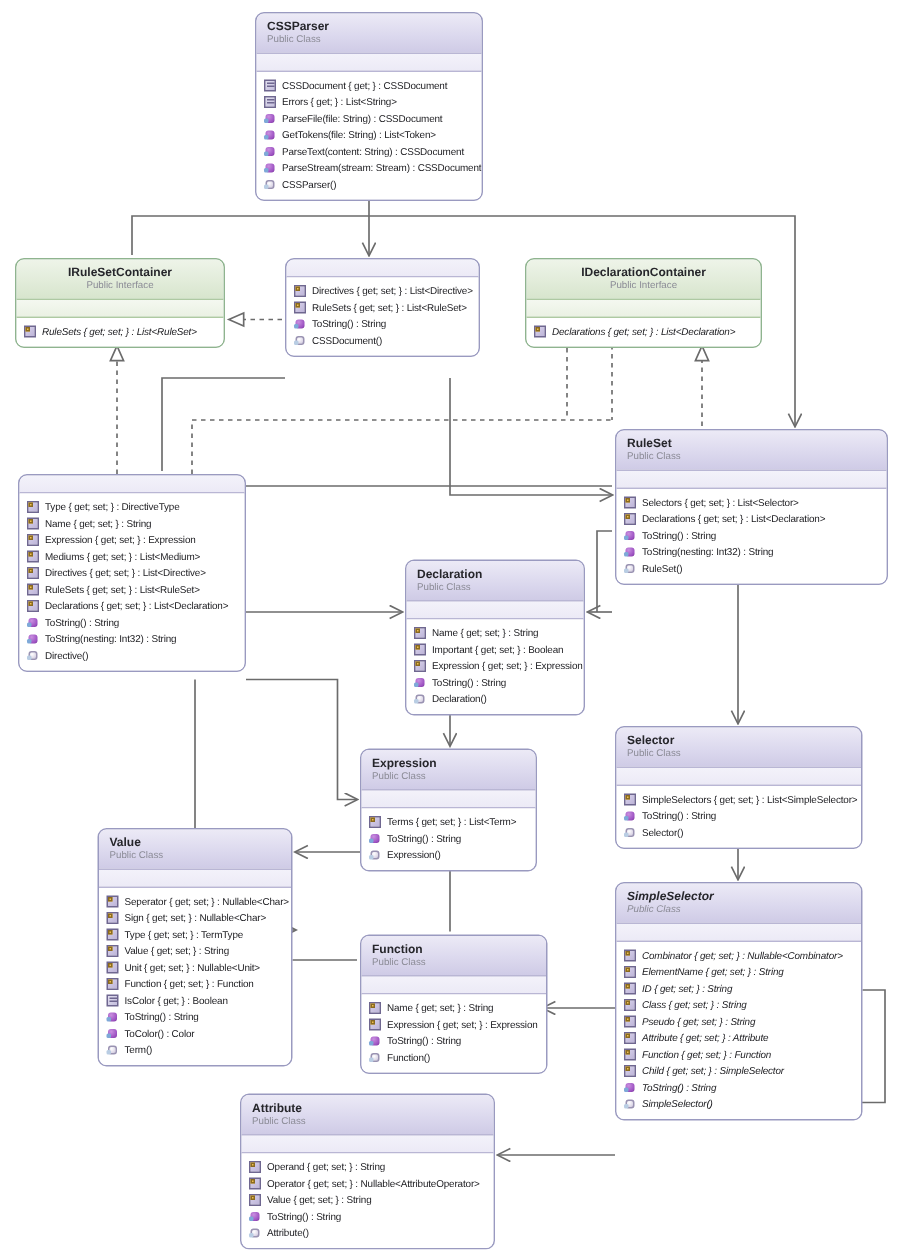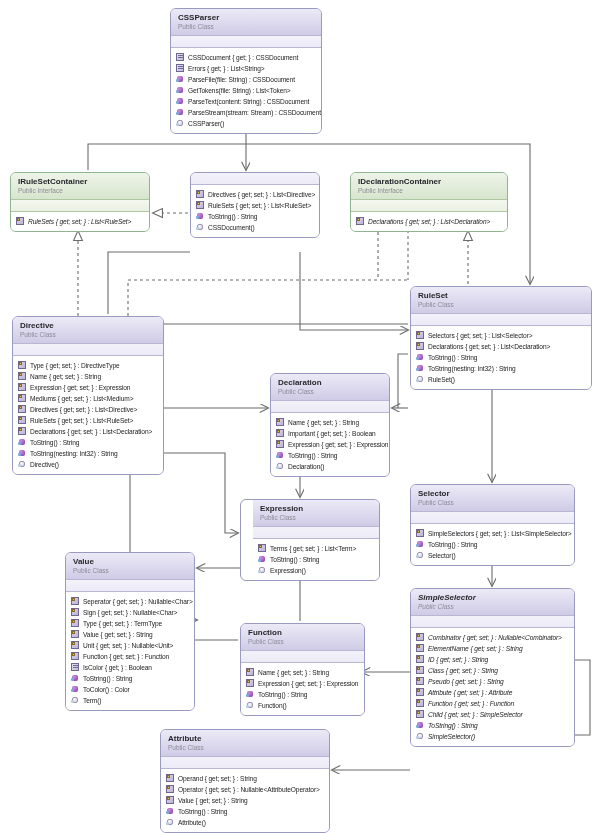--- a/index.html
+++ b/index.html
@@ -28,20 +28,21 @@
     position:relative;
     padding:4px 7px 4px 7px;
     background:linear-gradient(to bottom,#eceaf6 0%,#dcd9ee 55%,#cfcbe6 100%);
     border-bottom:1px solid #b9b6d4;
     min-height:26px;
     box-sizing:border-box;
   }
   .iface .hdr{
     background:linear-gradient(to bottom,#eef4e9 0%,#e2ecda 55%,#d7e5cd 100%);
     border-bottom:1px solid #aec9a2;
+    text-align:center;
   }
   .nm{
     font-size:8px;
     font-weight:bold;
     color:#26262b;
     line-height:9px;
     letter-spacing:0px;
     white-space:nowrap;
   }
   .st{
@@ -328,24 +329,20 @@
             <span class="ic meth"></span>
             <span class="mtxt">ToString(nesting: Int32) : String</span>
           </div>
           <div class="mem">
             <span class="ic ctor"></span>
             <span class="mtxt">RuleSet()</span>
           </div>
         </div>
       </div>
       <div class="node" style="left: 12px; top: 316px; width: 152px;">
-        <div class="hdr">
-          <div class="nm">Directive</div>
-          <div class="st">Public Class</div>
-        </div>
         <div class="compart"></div>
         <div class="members">
           <div class="mem">
             <span class="ic prop"></span>
             <span class="mtxt">Type { get; set; } : DirectiveType</span>
           </div>
           <div class="mem">
             <span class="ic prop"></span>
             <span class="mtxt">Name { get; set; } : String</span>
           </div>
@@ -426,21 +423,21 @@
           <div class="mem">
             <span class="ic meth"></span>
             <span class="mtxt">ToString() : String</span>
           </div>
           <div class="mem">
             <span class="ic ctor"></span>
             <span class="mtxt">Selector()</span>
           </div>
         </div>
       </div>
-      <div class="node" style="left: 240px; top: 499px; width: 140px; padding-left: 12px;">
+      <div class="node" style="left: 240px; top: 499px; width: 118px;">
         <div class="hdr">
           <div class="nm">Expression</div>
           <div class="st">Public Class</div>
         </div>
         <div class="compart"></div>
         <div class="members">
           <div class="mem">
             <span class="ic prop"></span>
             <span class="mtxt">Terms { get; set; } : List&lt;Term&gt;</span>
           </div>

